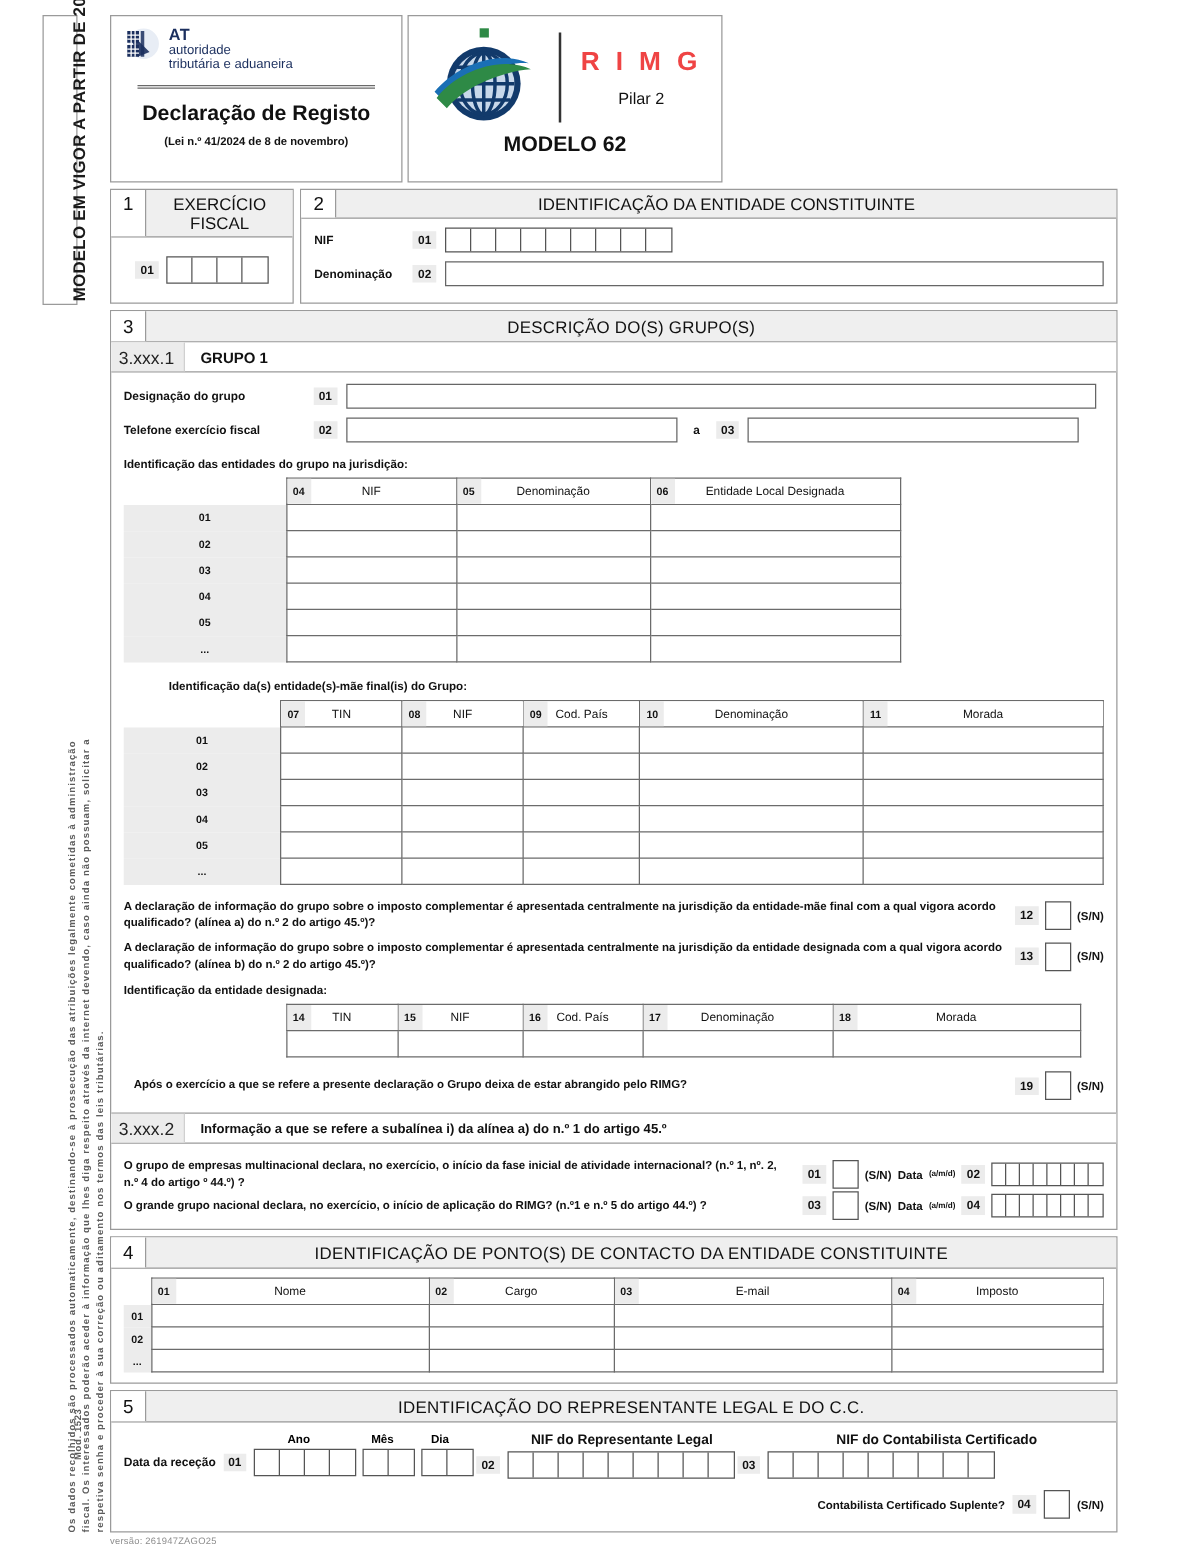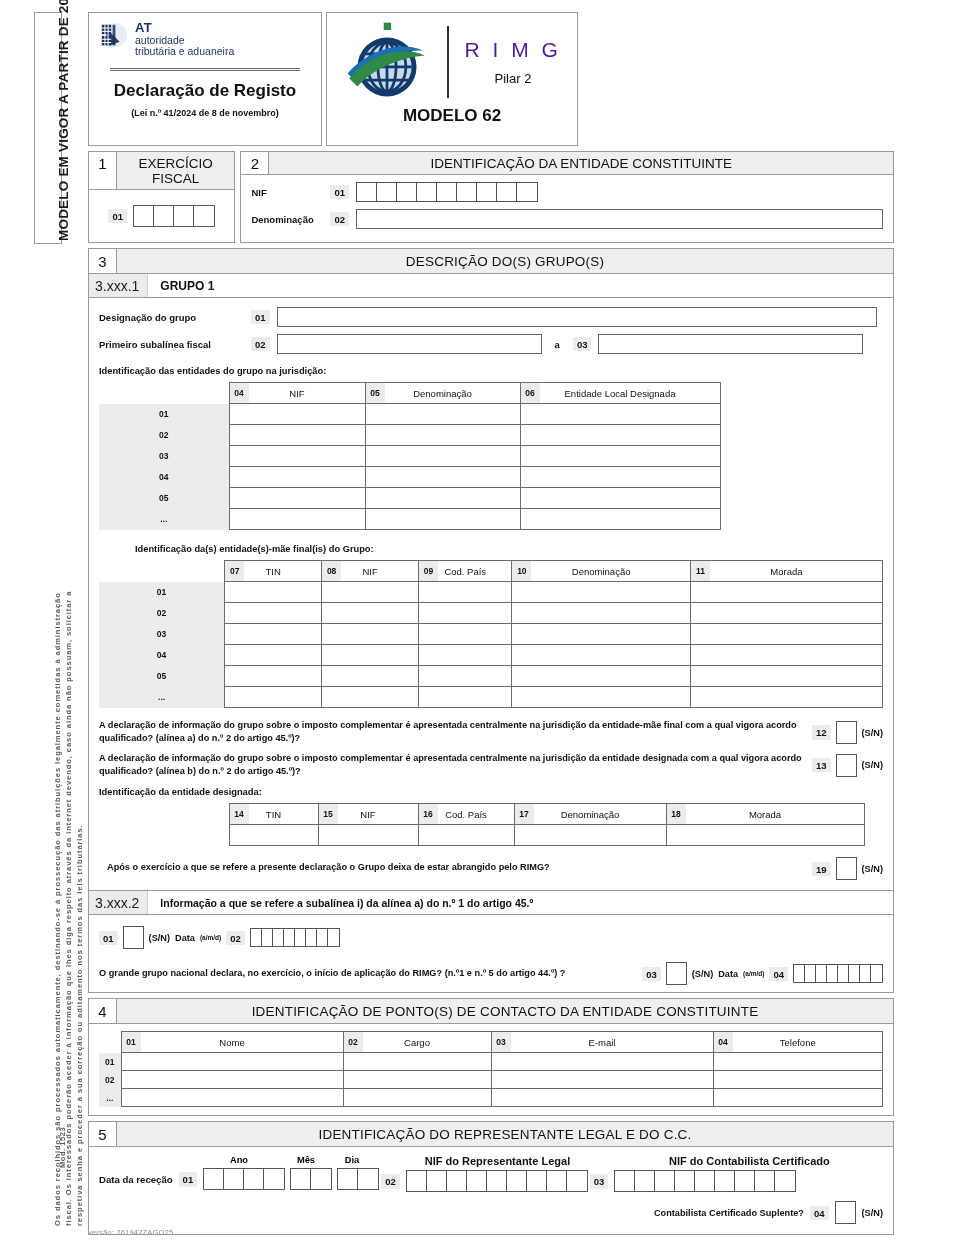--- a/index.html
+++ b/index.html
@@ -116,21 +116,21 @@
   .hdr-right {
     width: 252px; height: 134px;
     border: 1px solid #9a9a9a;
     position: relative;
     padding: 6px 8px;
   }
   .hdr-right-top { display: flex; align-items: center; height: 86px; }
   .globe-wrap { width: 104px; flex: 0 0 104px; display:flex; align-items:center; justify-content:center; }
   .hdr-divider { width: 0; border-left: 2px solid #333; height: 72px; margin: 0 8px; }
   .rimg-text { flex: 1; text-align: center; }
-  .rimg-text .rimg { font-size: 21px; font-weight: normal; letter-spacing: 3.5px; color: #4c1d95; }
+  .rimg-text .rimg { font-size: 21px; font-weight: bold; letter-spacing: 3.5px; color: #ef4444; }
   .rimg-text .pilar { font-size: 13px; color: #111; margin-top: 9px; }
   .modelo62 { text-align: center; font-size: 17px; font-weight: bold; color: #111; margin-top: 1px; }
 
   
   .sect { margin-top: 5px; border: 1px solid #9a9a9a; }
   .sect-head { display: flex; border-bottom: 1px solid #9a9a9a; background: #efefef; }
   .sect-num {
     width: 28px; flex: 0 0 28px;
     text-align: center;
     font-size: 15px;
@@ -410,21 +410,21 @@
 
       <div class="sect-body">
 
         <div class="line-row">
           <span class="lbl-sm" style="width:145px;">Designação do grupo</span>
           <span class="fld-num">01</span>
           <span class="openfield" style="width:600px;display:inline-block;"></span>
         </div>
 
         <div class="line-row">
-          <span class="lbl-sm" style="width:145px;">Primeiro subalínea fiscal</span>
+          <span class="lbl-sm" style="width:145px;">Telefone exercício fiscal</span>
           <span class="fld-num">02</span>
           <span class="openfield" style="width:265px;display:inline-block;"></span>
           <span class="lbl-sm" style="padding:0 6px;">a</span>
           <span class="fld-num">03</span>
           <span class="openfield" style="width:265px;display:inline-block;"></span>
         </div>
 
         <div class="cap" style="margin-top:12px;">Identificação das entidades do grupo na jurisdição:</div>
         <table class="grid">
           <tbody>
@@ -624,41 +624,42 @@
         </div>
       </div>
 
       <div class="subsect" style="border-top:1px solid #9a9a9a;">
         <div class="subsect-tag">3.xxx.2</div>
         <div class="subsect-label small">Informação a que se refere a subalínea i) da alínea a) do n.º 1 do artigo 45.º</div>
       </div>
 
       <div class="sect-body" style="padding-top:6px;padding-bottom:7px;">
         <div class="b2-row">
+          <div class="b2-text">O grupo de empresas multinacional declara, no exercício, o início da fase inicial de atividade internacional? (n.º 1, nº. 2, n.º 4 do artigo º 44.º) ?</div>
           <div class="b2-ctrl">
             <span class="fld-num">01</span>
             <span class="sq-box"></span>
             <span class="sn">(S/N)</span>
             <span class="data-lbl">Data</span>
             <span class="data-lbl" style="font-size:6.5px;">(a/m/d)</span>
             <span class="fld-num">02</span>
             <span class="comb" style="height:19px;">
               <i style="width:11px;"></i>
                 <i style="width:11px;"></i>
                 <i style="width:11px;"></i>
                 <i style="width:11px;"></i>
                 <i style="width:11px;"></i>
                 <i style="width:11px;"></i>
                 <i style="width:11px;"></i>
                 <i style="width:11px;"></i>
             </span>
           </div>
         </div>
 
-        <div class="b2-row" style="margin-top:13px;">
+        <div class="b2-row" style="margin-top:0;">
           <div class="b2-text">O grande grupo nacional declara, no exercício, o início de aplicação do RIMG? (n.º1 e n.º 5 do artigo 44.º) ?</div>
           <div class="b2-ctrl">
             <span class="fld-num">03</span>
             <span class="sq-box"></span>
             <span class="sn">(S/N)</span>
             <span class="data-lbl">Data</span>
             <span class="data-lbl" style="font-size:6.5px;">(a/m/d)</span>
             <span class="fld-num">04</span>
             <span class="comb" style="height:19px;">
               <i style="width:11px;"></i>
@@ -692,21 +693,21 @@
             <th style="width:148px;">
               <span class="thnum">02</span>
               <span>Cargo</span>
             </th>
             <th style="width:222px;">
               <span class="thnum">03</span>
               <span>E-mail</span>
             </th>
             <th>
               <span class="thnum">04</span>
-              <span>Telefone</span>
+              <span>Imposto</span>
             </th>
           </tr>
           <tr>
             <td class="rownum">01</td>
             <td class="cell-sm"></td>
             <td class="cell-sm"></td>
             <td class="cell-sm"></td>
             <td class="cell-sm"></td>
           </tr>
           <tr>

